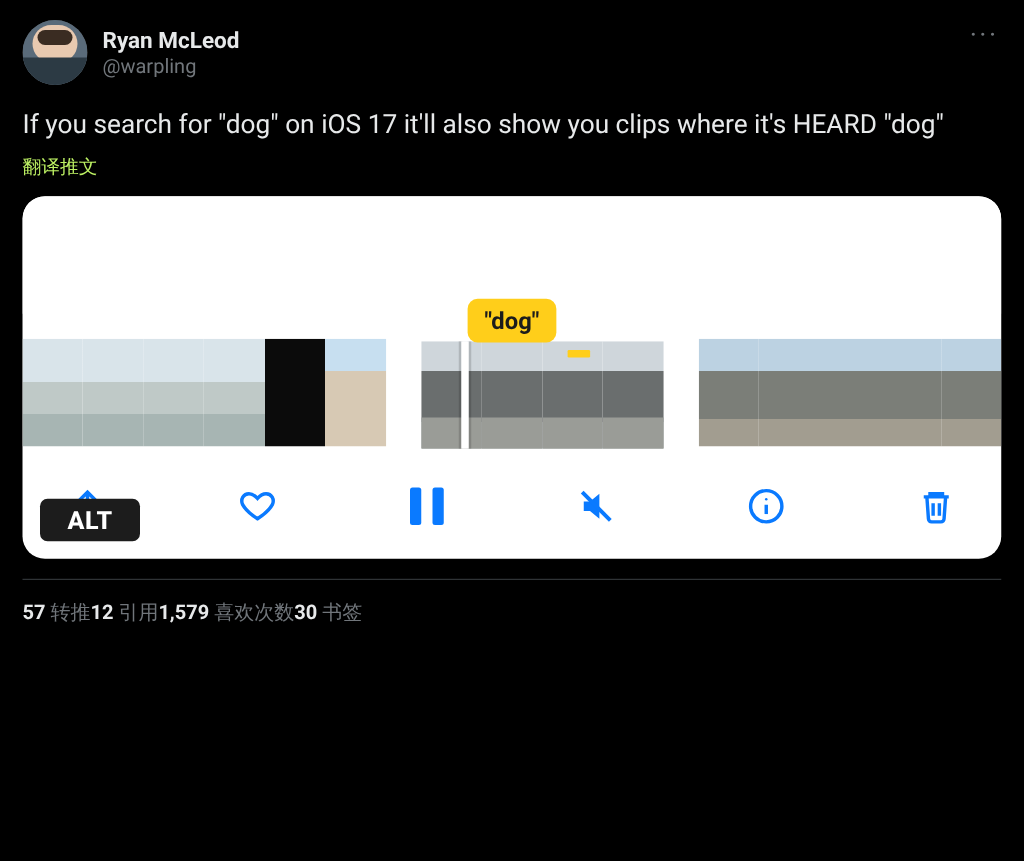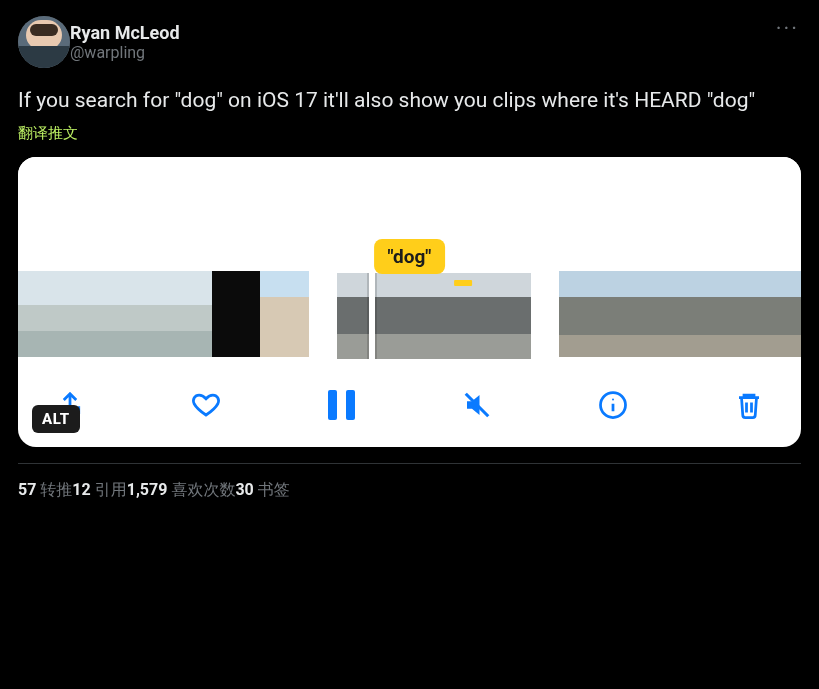--- a/index.html
+++ b/index.html
@@ -1,19 +1,19 @@
 <!DOCTYPE html>
 <html><head>
 <meta charset="utf-8">
 <style>
   * { box-sizing: border-box; margin: 0; padding: 0; }
   html, body { width: 819px; height: 689px; background: #000; font-family: -apple-system, "Segoe UI", Roboto, Helvetica, Arial, sans-serif; color: #e7e9ea; }
   .tweet { padding: 16px 18px 14px 18px; position: relative; }
   .more { position: absolute; top: 16px; right: 20px; color: #71767b; font-size: 22px; letter-spacing: 2px; cursor: pointer; }
-  .header { display: flex; align-items: center; }
+  .header { display: flex; align-items: center; gap: 12px; }
   .avatar { width: 52px; height: 52px; border-radius: 50%; overflow: hidden; background: #444; position: relative; flex: 0 0 52px; }
   .avatar svg { width: 52px; height: 52px; display:block; }
   .names { display: flex; flex-direction: column; line-height: 1.2; }
   .display-name { font-weight: 700; font-size: 18px; color: #e7e9ea; }
   .handle { font-size: 16px; color: #71767b; }
   .body-text { margin-top: 18px; font-size: 21px; line-height: 1.35; color: #e7e9ea; }
   .translate { margin-top: 10px; font-size: 15px; color: #bef264; cursor: pointer; display: inline-block; }
   .media-card { margin-top: 14px; width: 100%; border-radius: 18px; background: #fff; overflow: hidden; position: relative; padding-bottom: 14px; }
   .media-top { height: 94px; background: #fff; }
   .dog-label { position: absolute; left: 50%; transform: translateX(-50%); top: 82px; z-index: 5; }
@@ -29,21 +29,21 @@
   .clipB { border: 2px solid rgba(255,255,255,0); position: relative; }
   .clipB .frame { background: linear-gradient(#cfd6db 28%, #6a6e6e 28% 75%, #8a8f8d 75%); }
   .clipB .frame::after { content:""; position:absolute; left:0; right:0; bottom:0; height:30%; background:#9a9c97; }
   .playhead { position: absolute; left: 32px; top: -4px; bottom: -4px; width: 6px; background: #fff; border-radius: 3px; box-shadow: 0 0 0 2px rgba(0,0,0,0.15); }
   .clipC .frame { background: linear-gradient(#bcd2e2 30%, #7b7e78 30% 75%, #a29d90 75%); }
   .controls { display: flex; justify-content: space-between; align-items: center; padding: 26px 34px 10px 34px; }
   .ctrl { width: 36px; height: 36px; display: flex; align-items: center; justify-content: center; color: #0a7aff; cursor: pointer; }
   .ctrl svg { width: 30px; height: 30px; stroke: #0a7aff; fill: none; stroke-width: 2.2; }
   .pause-bars { display: flex; gap: 9px; }
   .pause-bars div { width: 9px; height: 30px; background: #0a7aff; border-radius: 2px; }
-  .alt-badge { position: absolute; left: 14px; bottom: 14px; background: #1c1c1c; color: #fff; font-weight: 800; font-size: 15px; padding: 5px 10px; border-radius: 6px; letter-spacing: 0.5px; margin-top: 44px; }
+  .alt-badge { position: absolute; left: 14px; bottom: 14px; background: #1c1c1c; color: #fff; font-weight: 800; font-size: 20px; padding: 5px 22px; border-radius: 6px; letter-spacing: 0.5px; margin-top: 44px; }
   .meta { margin-top: 16px; color: #71767b; font-size: 16px; }
   .meta .sep { margin: 0 4px; }
   .meta strong { color: #e7e9ea; font-weight: 700; }
   .divider { height: 1px; background: #2f3336; margin: 16px 0; }
   .stats { display: flex; font-size: 16px; color: #71767b; }
   .stats span strong { color: #e7e9ea; font-weight: 700; margin-right: 4px; }
 </style>
 </head>
 <body>
 

